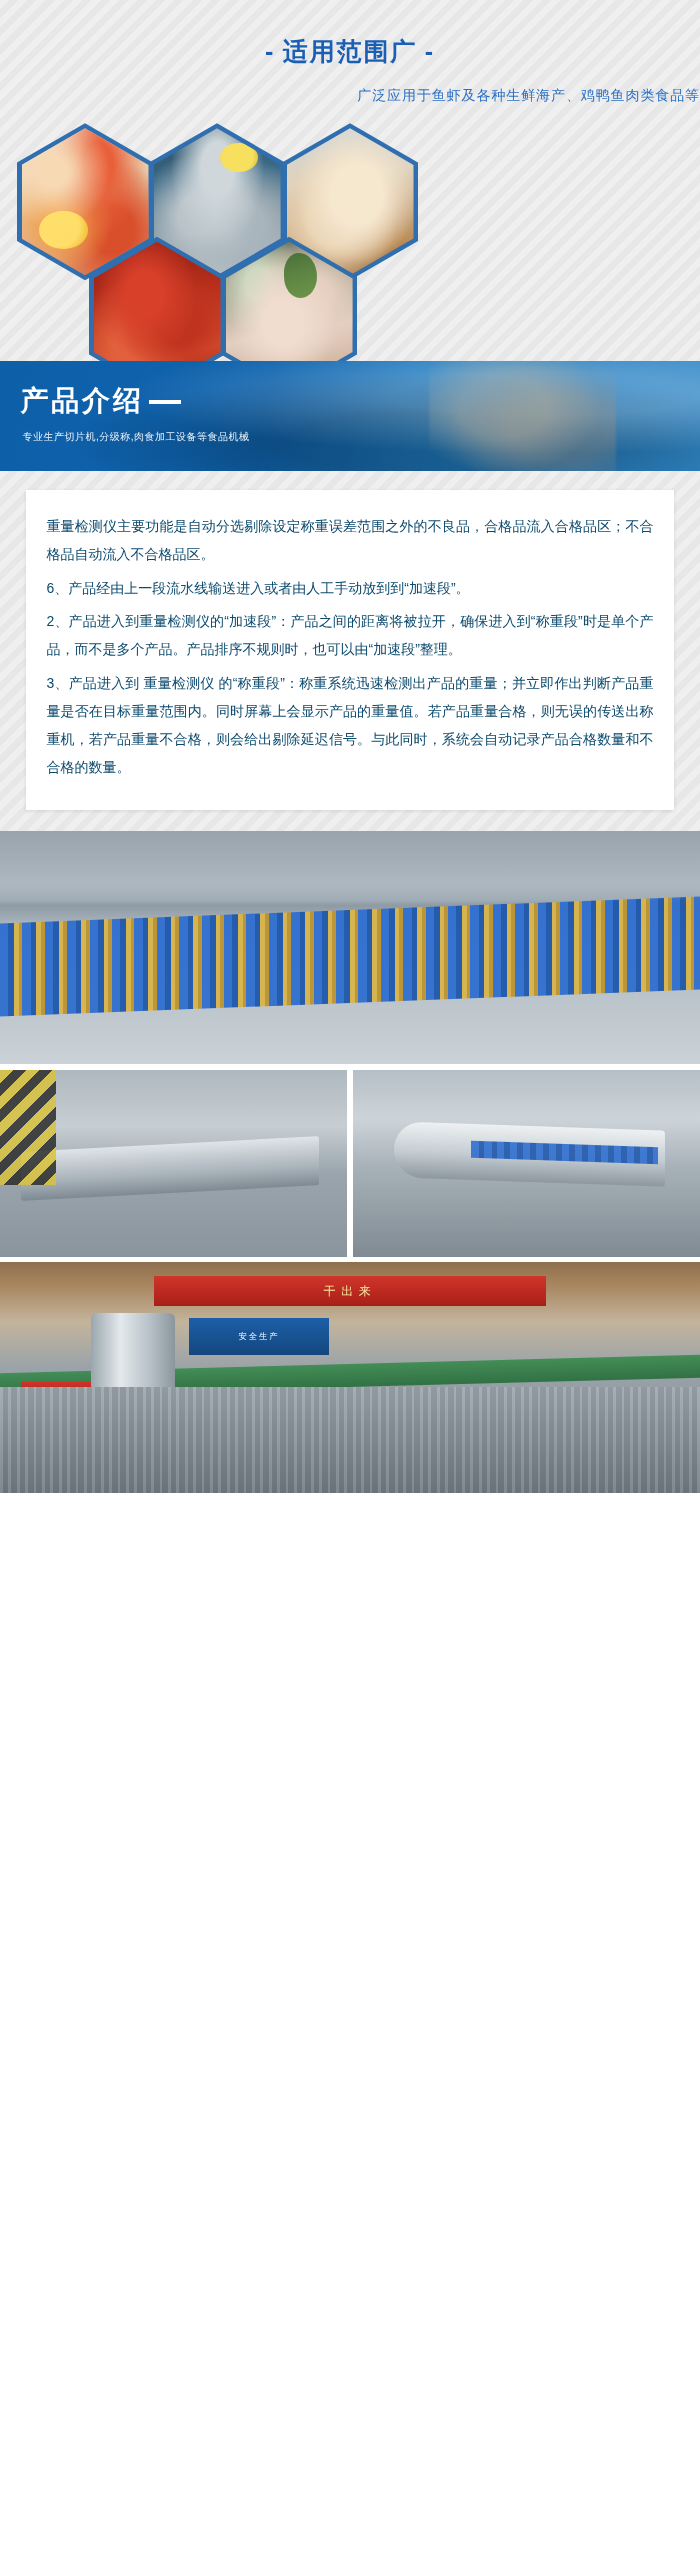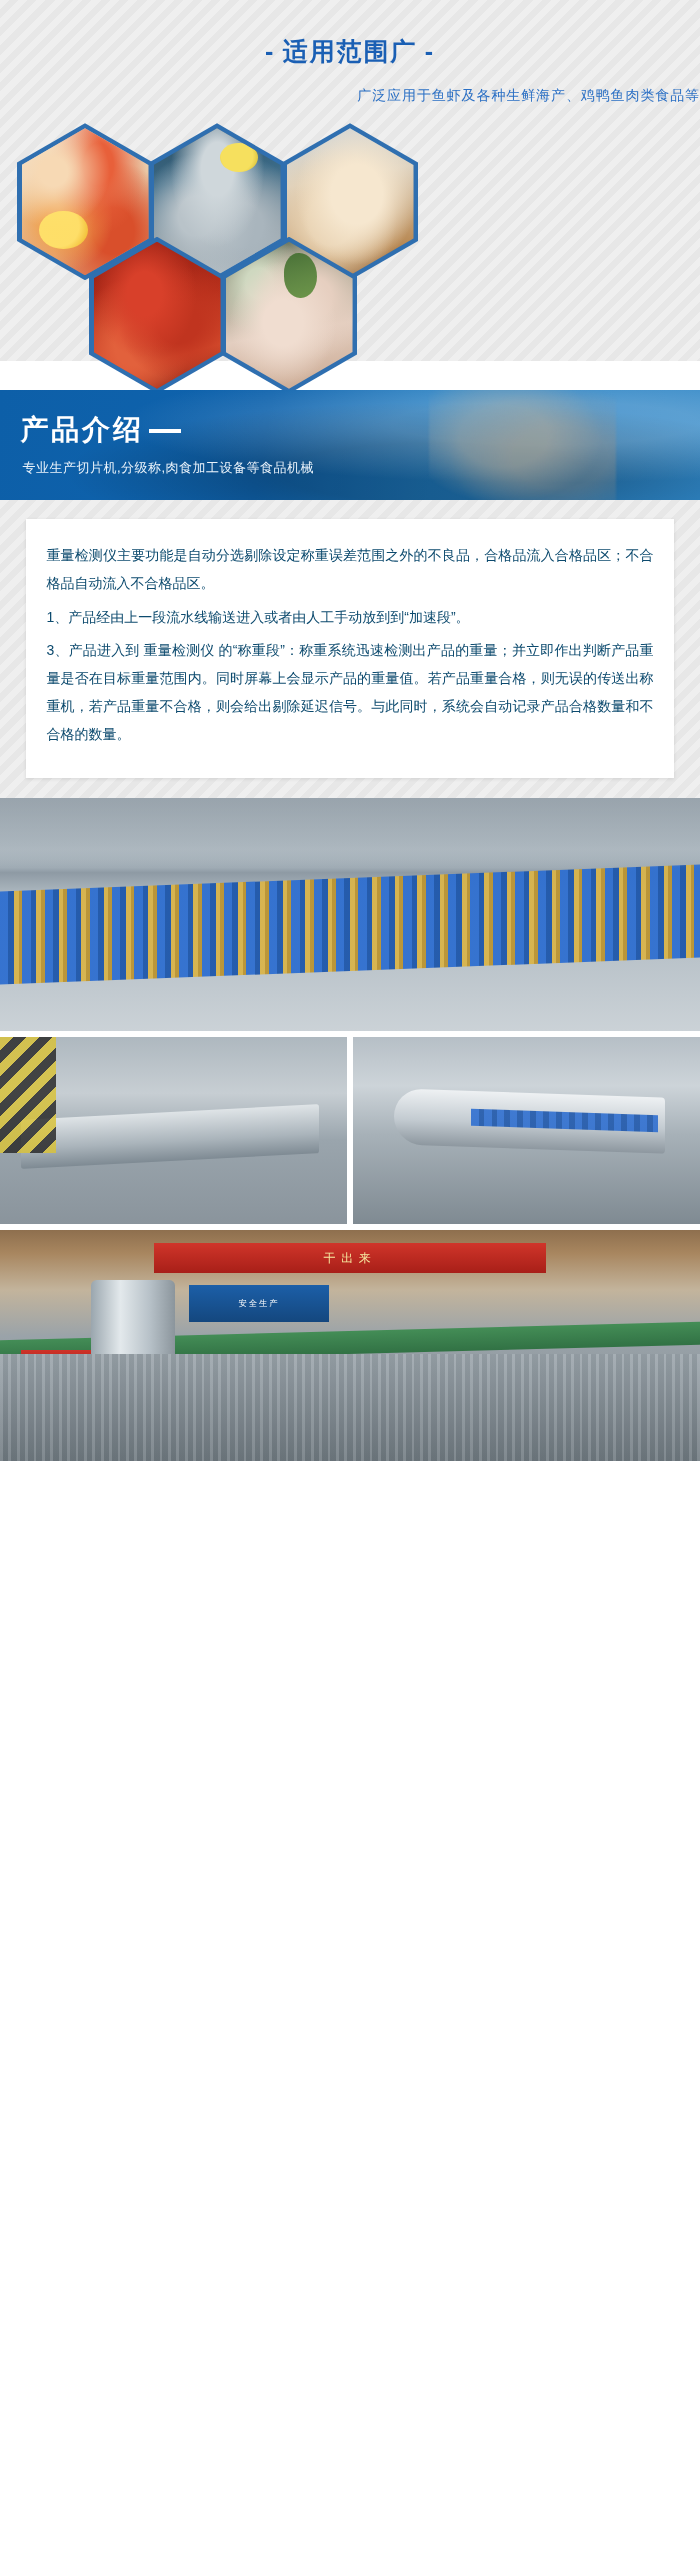--- a/index.html
+++ b/index.html
@@ -153,21 +153,20 @@
   
   .intro-banner {
     position: relative;
     width: 700px;
     height: 110px;
     overflow: hidden;
     background:
       radial-gradient(ellipse at 78% 30%, rgba(255,255,255,.22) 0 20%, rgba(255,255,255,0) 55%),
       radial-gradient(ellipse at 62% 75%, rgba(0,0,0,.25) 0 25%, rgba(0,0,0,0) 60%),
       linear-gradient(100deg, #0d5fa8 0%, #0f63ad 38%, #1f7bc0 62%, #2f86c6 100%);
-    margin-top: 29px;
   }
   .intro-banner .ghost {
     position: absolute;
     right: 84px;
     top: -17px;
     width: 187px;
     height: 140px;
     background:
       radial-gradient(ellipse at 40% 45%, rgba(210,190,160,.35) 0 28%, rgba(210,190,160,0) 62%),
       radial-gradient(ellipse at 70% 60%, rgba(180,150,120,.30) 0 26%, rgba(180,150,120,0) 60%);
@@ -187,21 +186,21 @@
     width: 32px;
     height: 3.7px;
     background: #ffffff;
     vertical-align: 5.6px;
     margin-left: 5.6px;
   }
   .intro-sub {
     position: absolute;
     left: 22.4px;
     top: 69px;
-    font-size: 13px;
+    font-size: 10px;
     color: #eaf3fb;
     letter-spacing: 0.5px;
   }
 
   
   .text-wrap {
     background:
       repeating-linear-gradient(135deg,
         #efefef 0px, #efefef 6.5px,
         #e7e7e7 6.5px, #e7e7e7 13px);
@@ -443,21 +442,22 @@
     <div class="ghost"></div>
     <div class="intro-title">
       <span>产品介绍</span><span class="ul"></span>
     </div>
     <div class="intro-sub">专业生产切片机,分级称,肉食加工设备等食品机械</div>
   </section>
 
   <section class="text-wrap">
     <div class="text-card">
       <p>重量检测仪主要功能是自动分选剔除设定称重误差范围之外的不良品，合格品流入合格品区；不合格品自动流入不合格品区。</p>
-      <p>1、产品经由上一段流水线输送进入或者由人工手动放到到“加速段”。</p>
+      <p>6、产品经由上一段流水线输送进入或者由人工手动放到到“加速段”。</p>
+      <p>2、产品进入到重量检测仪的“加速段”：产品之间的距离将被拉开，确保进入到“称重段”时是单个产品，而不是多个产品。产品排序不规则时，也可以由“加速段”整理。</p>
       <p>3、产品进入到 重量检测仪 的“称重段”：称重系统迅速检测出产品的重量；并立即作出判断产品重量是否在目标重量范围内。同时屏幕上会显示产品的重量值。若产品重量合格，则无误的传送出称重机，若产品重量不合格，则会给出剔除延迟信号。与此同时，系统会自动记录产品合格数量和不合格的数量。</p>
     </div>
   </section>
 
   <section class="photos">
 
     <div class="photo photo-big mc-1"></div>
 
     <div class="photo-row">
       <div class="photo photo-half mc-2"></div>

